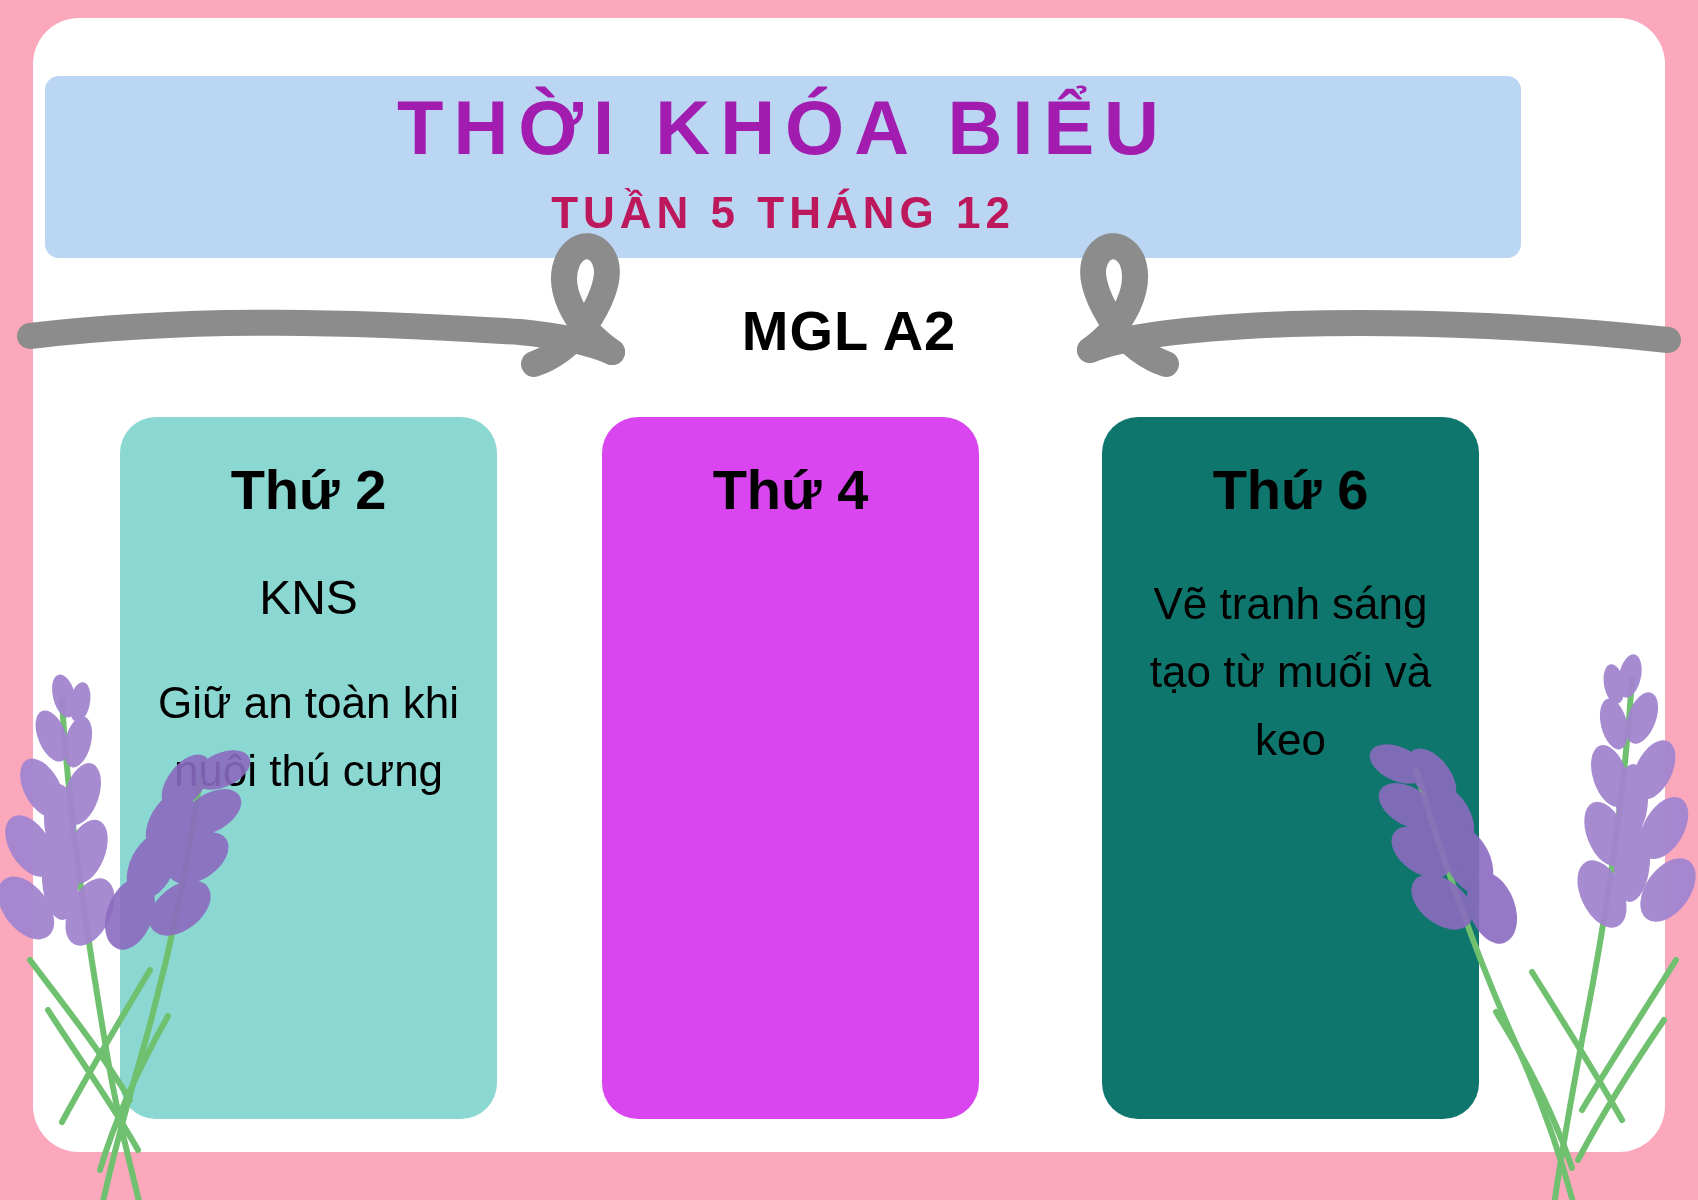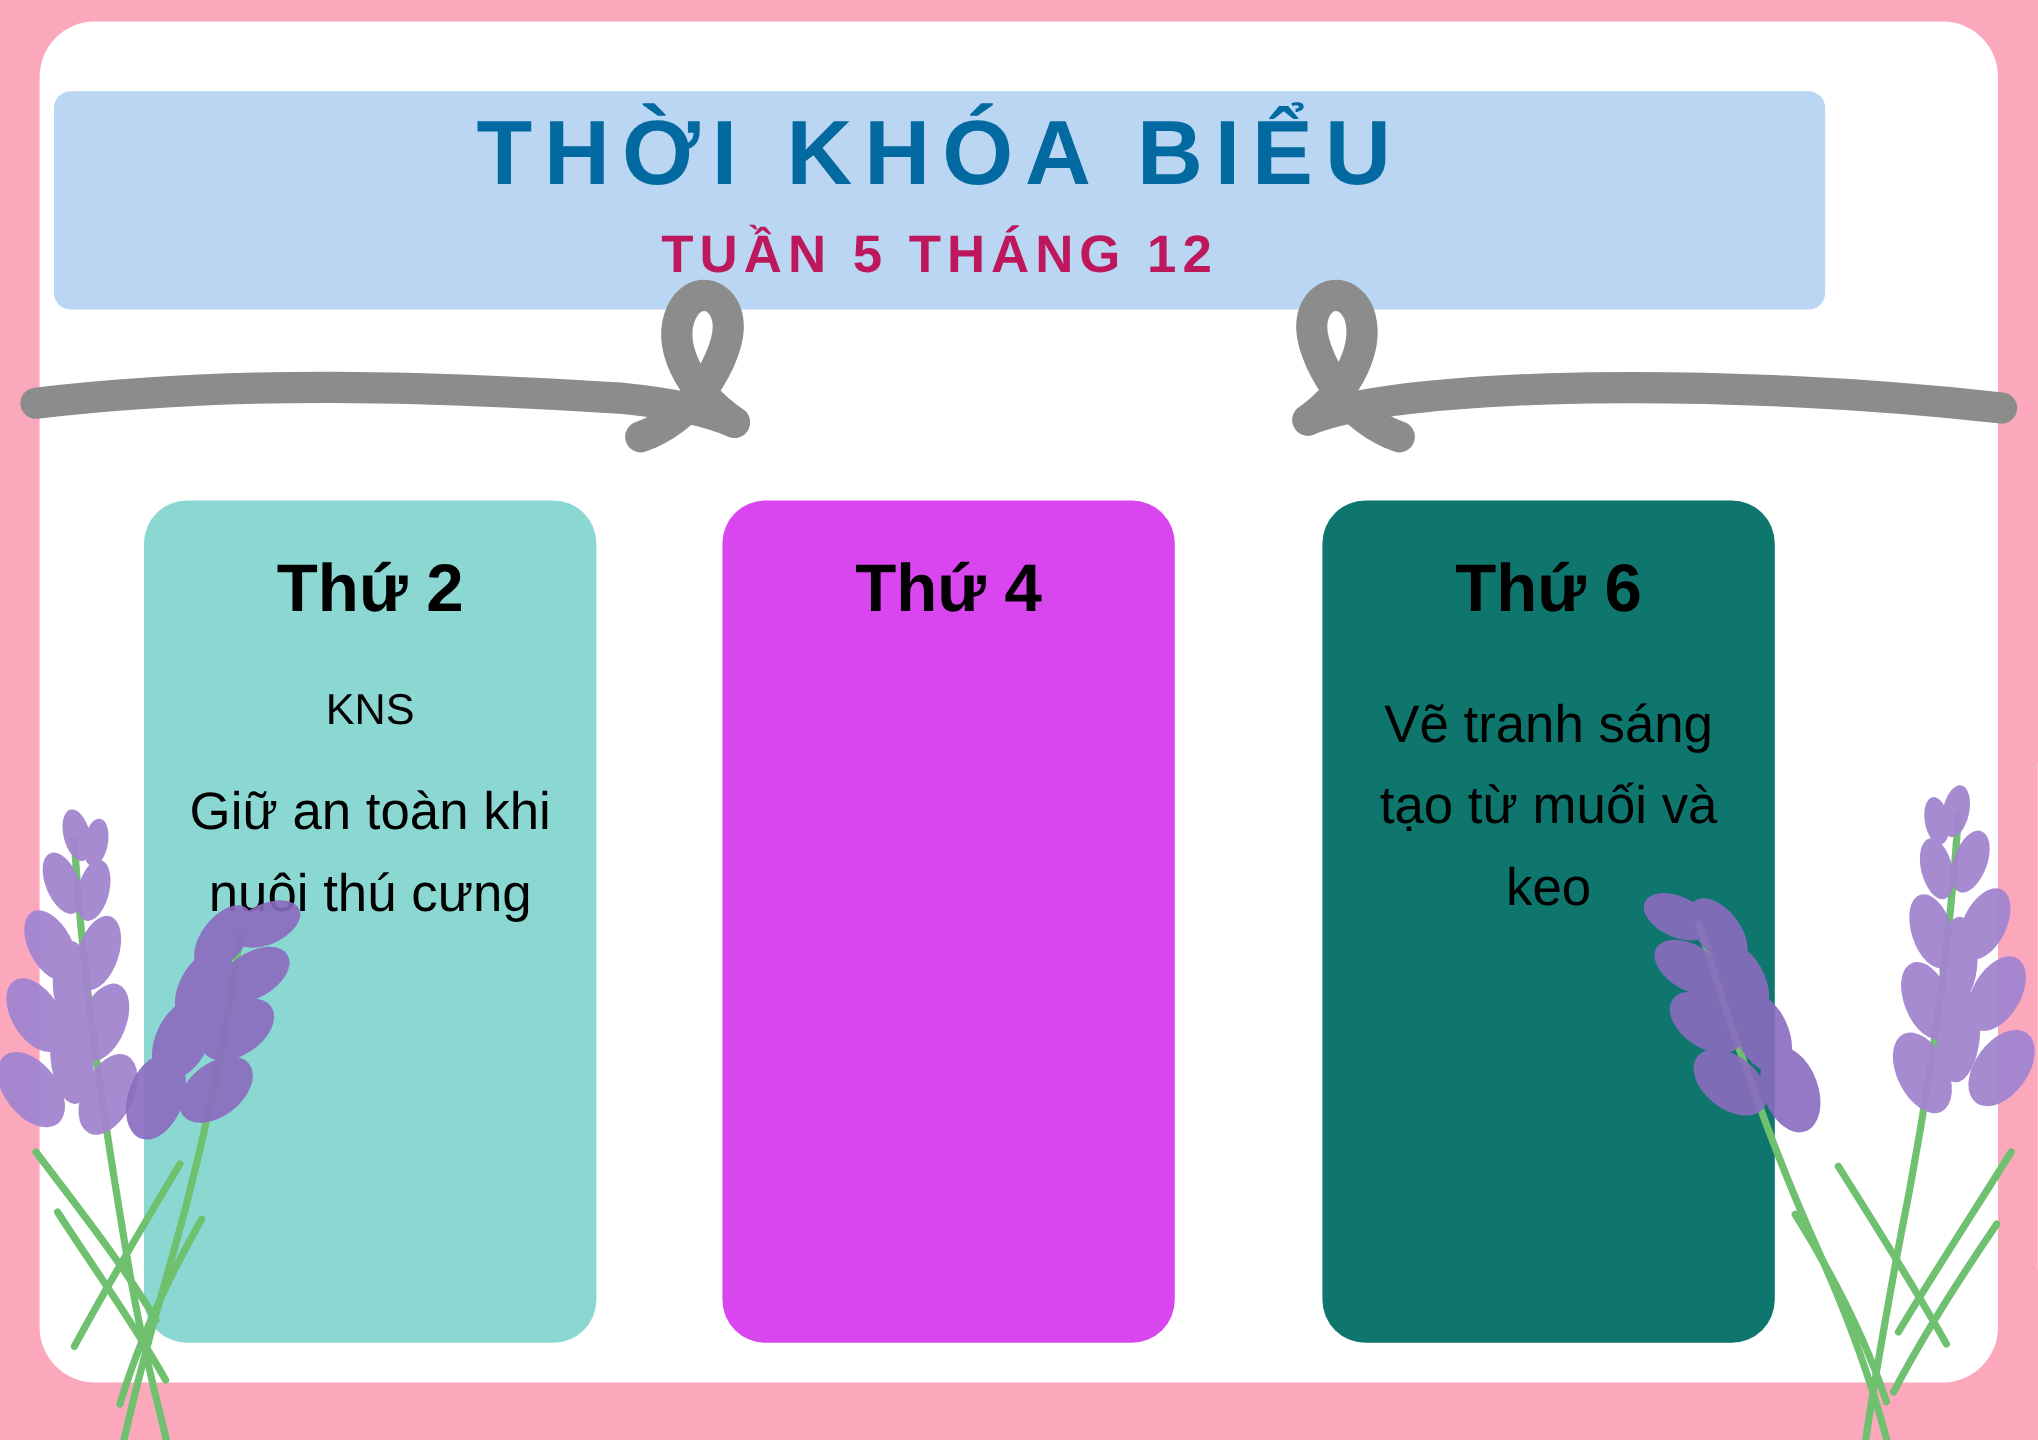--- a/index.html
+++ b/index.html
@@ -31,21 +31,21 @@
     border-radius:14px;
     text-align:center;
     overflow:visible;
   }
   .title{
     position:absolute;
     left:0;right:0;top:8px;
     font-size:76px;
     font-weight:700;
     letter-spacing:10px;
-    color:#0369a1;
+    color:#a21caf;
     line-height:1.15;
     white-space:nowrap;
   }
   .subtitle{
     position:absolute;
     left:0;right:0;top:112px;
     font-size:44px;
     font-weight:600;
     letter-spacing:5px;
     color:#be185d;
@@ -87,24 +87,24 @@
   .card.c1{left:602px;background:#d946ef;}
   .card.c2{left:1102px;background:#0f766e;}
   .card-day{
     font-size:56px;
     font-weight:800;
     color:#000;
     margin:0 0 50px 0;
     line-height:1.05;
   }
   .card-subject{
-    font-size:36px;
+    font-size:48px;
     font-weight:400;
     color:#000;
-    margin:0 0 32px 0;
+    margin:0 0 44px 0;
     line-height:1.15;
   }
   .card-detail{
     font-size:44px;
     font-weight:400;
     color:#000;
     line-height:1.55;
     margin:0;
   }
   
@@ -129,20 +129,21 @@
 
   <svg class="ribbon" viewBox="0 0 1698 160" xmlns="http://www.w3.org/2000/svg">
     <g fill="none" stroke="#8c8c8c" stroke-width="26" stroke-linecap="round" stroke-linejoin="round">
       <path d="M30,108 C200,88 360,94 520,104 C560,108 590,114 612,124"></path>
       <path d="M1090,122 C1120,110 1180,100 1290,96 C1420,92 1560,100 1668,112"></path>
       <path d="M612,124 C572,96 556,58 568,32 C578,12 600,14 606,36 C610,52 600,76 586,96 C572,116 552,130 534,136"></path>
       <path d="M1090,122 C1126,96 1142,58 1132,32 C1122,12 1100,14 1094,36 C1090,52 1100,76 1114,96 C1128,116 1148,130 1166,136"></path>
     </g>
   </svg>
 
+  <div class="class-label">MGL A2</div>
 
   <div class="cards">
 
     <div class="card c0">
       <div class="card-day">Thứ 2</div>
       <div class="card-subject">KNS</div>
       <div class="card-detail">Giữ an toàn khi nuôi thú cưng</div>
     </div>
 
     <div class="card c1">

